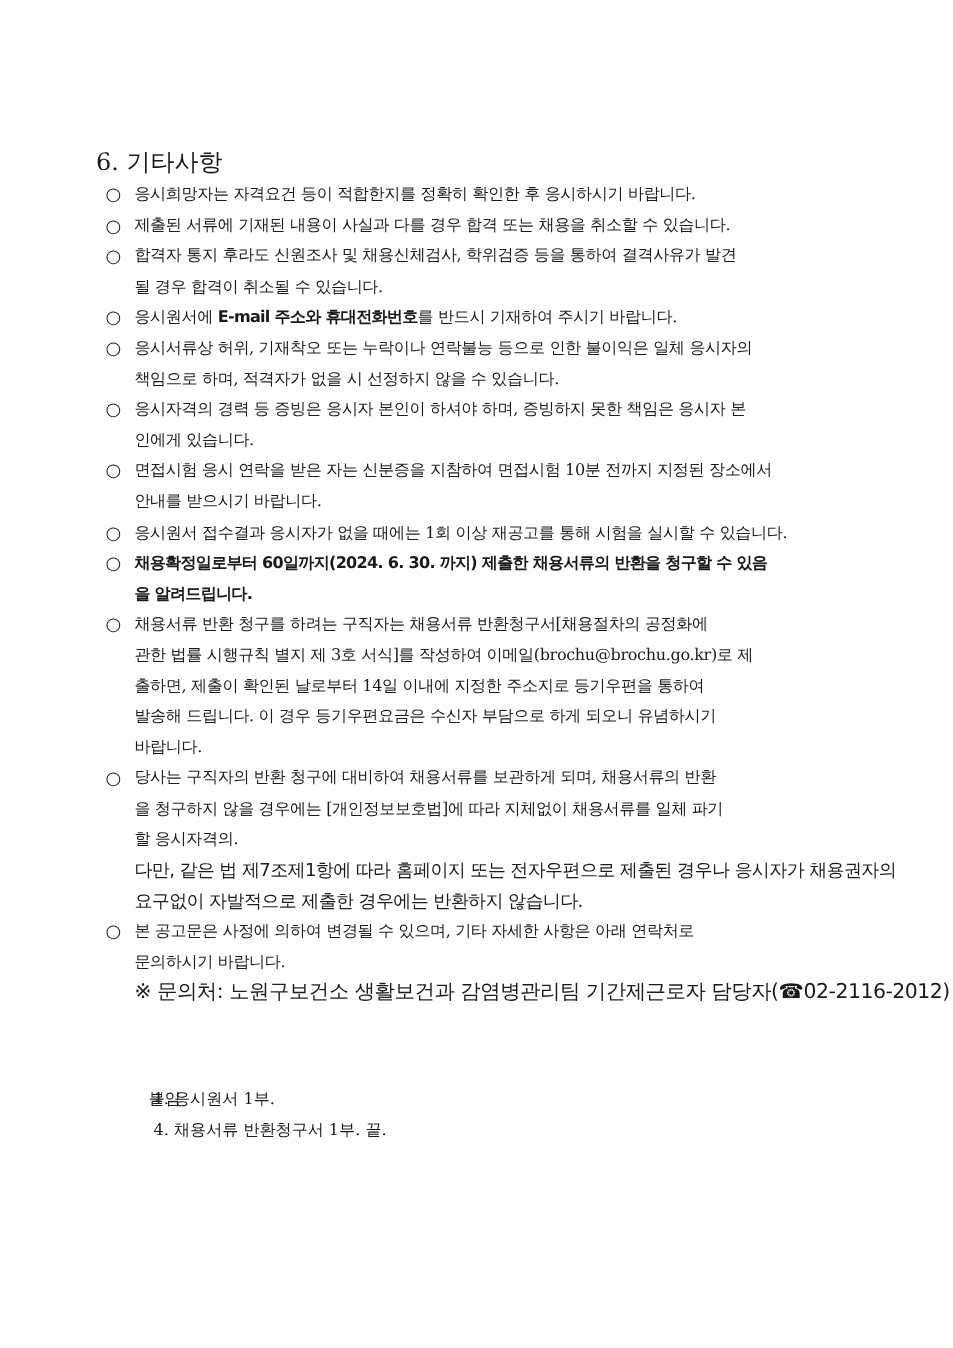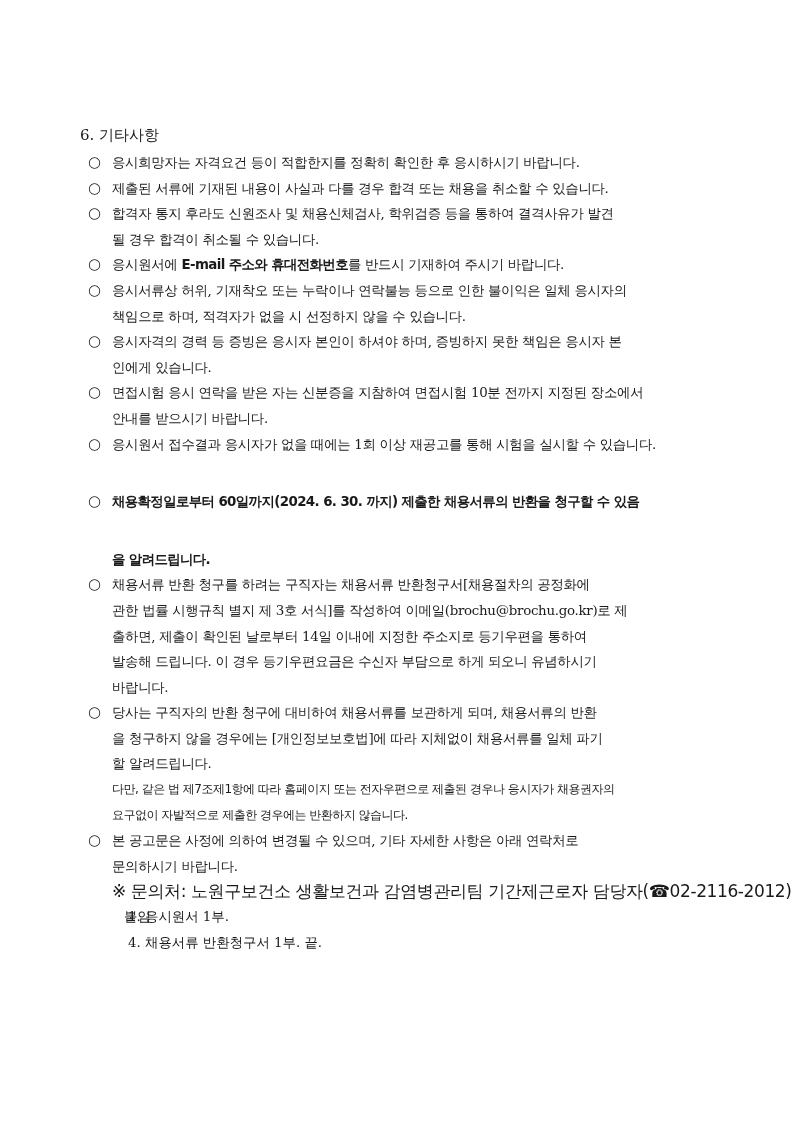--- a/index.html
+++ b/index.html
@@ -2,26 +2,26 @@
 <html><head>
   <meta charset="utf-8">
   <style>
     html, body { margin: 0; padding: 0; background: #ffffff; }
     body {
       width: 794px; height: 1123px; position: relative; overflow: hidden;
       font-family: "DejaVu Serif", "Liberation Serif", serif;
       color: #1a1a1a;
     }
     .page { position: absolute; left: 80px; top: 124px; width: 640px; }
-    .heading { font-size: 15px; line-height: 22px; margin: 0 0 4px 0; font-family: "DejaVu Serif", serif; }
+    .heading { font-size: 20px; line-height: 22px; margin: 0 0 4px 0; font-family: "DejaVu Serif", serif; }
     .item { position: relative; padding-left: 32px; font-size: 13.4px; line-height: 25.6px; letter-spacing: -0.3px; text-align: justify; }
     .bullet { position: absolute; left: 8px; top: 0; font-size: 15px; line-height: 25.6px; }
     .line { display: block; white-space: nowrap; }
-    .b { font-weight: bold; font-family: "DejaVu Sans", sans-serif; letter-spacing: -0.6px; margin-top: 32px; }
-    .note { font-family: "DejaVu Sans", sans-serif; font-size: 12px; letter-spacing: -0.5px; }
+    .b { font-weight: bold; font-family: "DejaVu Sans", sans-serif; letter-spacing: -0.6px; }
+    .note { font-family: "DejaVu Sans", sans-serif; font-size: 15px; letter-spacing: -0.5px; }
     .contact { font-family: "DejaVu Sans", sans-serif; font-size: 17px; letter-spacing: -0.4px; }
     .attach { position: absolute; left: 80px; top: 904px; font-size: 13.4px; line-height: 25.6px; }
     .attach-label { position: absolute; left: 0; top: 0; width: 44px; margin-left: 44px; }
     .attach-list { position: absolute; left: 48px; top: 0; white-space: nowrap; }
     .attach-row { display: block; }
   </style>
 </head>
 <body>
 
 <div class="page">
@@ -83,21 +83,21 @@
     <span class="line">관한 법률 시행규칙 별지 제 3호 서식]를 작성하여 이메일(brochu@brochu.go.kr)로 제</span>
     <span class="line">출하면, 제출이 확인된 날로부터 14일 이내에 지정한 주소지로 등기우편을 통하여</span>
     <span class="line">발송해 드립니다. 이 경우 등기우편요금은 수신자 부담으로 하게 되오니 유념하시기</span>
     <span class="line">바랍니다.</span>
   </div>
 
   <div class="item">
     <span class="bullet">○</span>
     <span class="line">당사는 구직자의 반환 청구에 대비하여 채용서류를 보관하게 되며, 채용서류의 반환</span>
     <span class="line">을 청구하지 않을 경우에는 [개인정보보호법]에 따라 지체없이 채용서류를 일체 파기</span>
-    <span class="line">할 알려드립니다.</span>
+    <span class="line">할 응시자격의.</span>
     <span class="line note">다만, 같은 법 제7조제1항에 따라 홈페이지 또는 전자우편으로 제출된 경우나 응시자가 채용권자의</span>
     <span class="line note">요구없이 자발적으로 제출한 경우에는 반환하지 않습니다.</span>
   </div>
 
   <div class="item">
     <span class="bullet">○</span>
     <span class="line">본 공고문은 사정에 의하여 변경될 수 있으며, 기타 자세한 사항은 아래 연락처로</span>
     <span class="line">문의하시기 바랍니다.</span>
     <span class="line contact">※ 문의처: 노원구보건소 생활보건과 감염병관리팀 기간제근로자 담당자(☎02-2116-2012)</span>
   </div>

